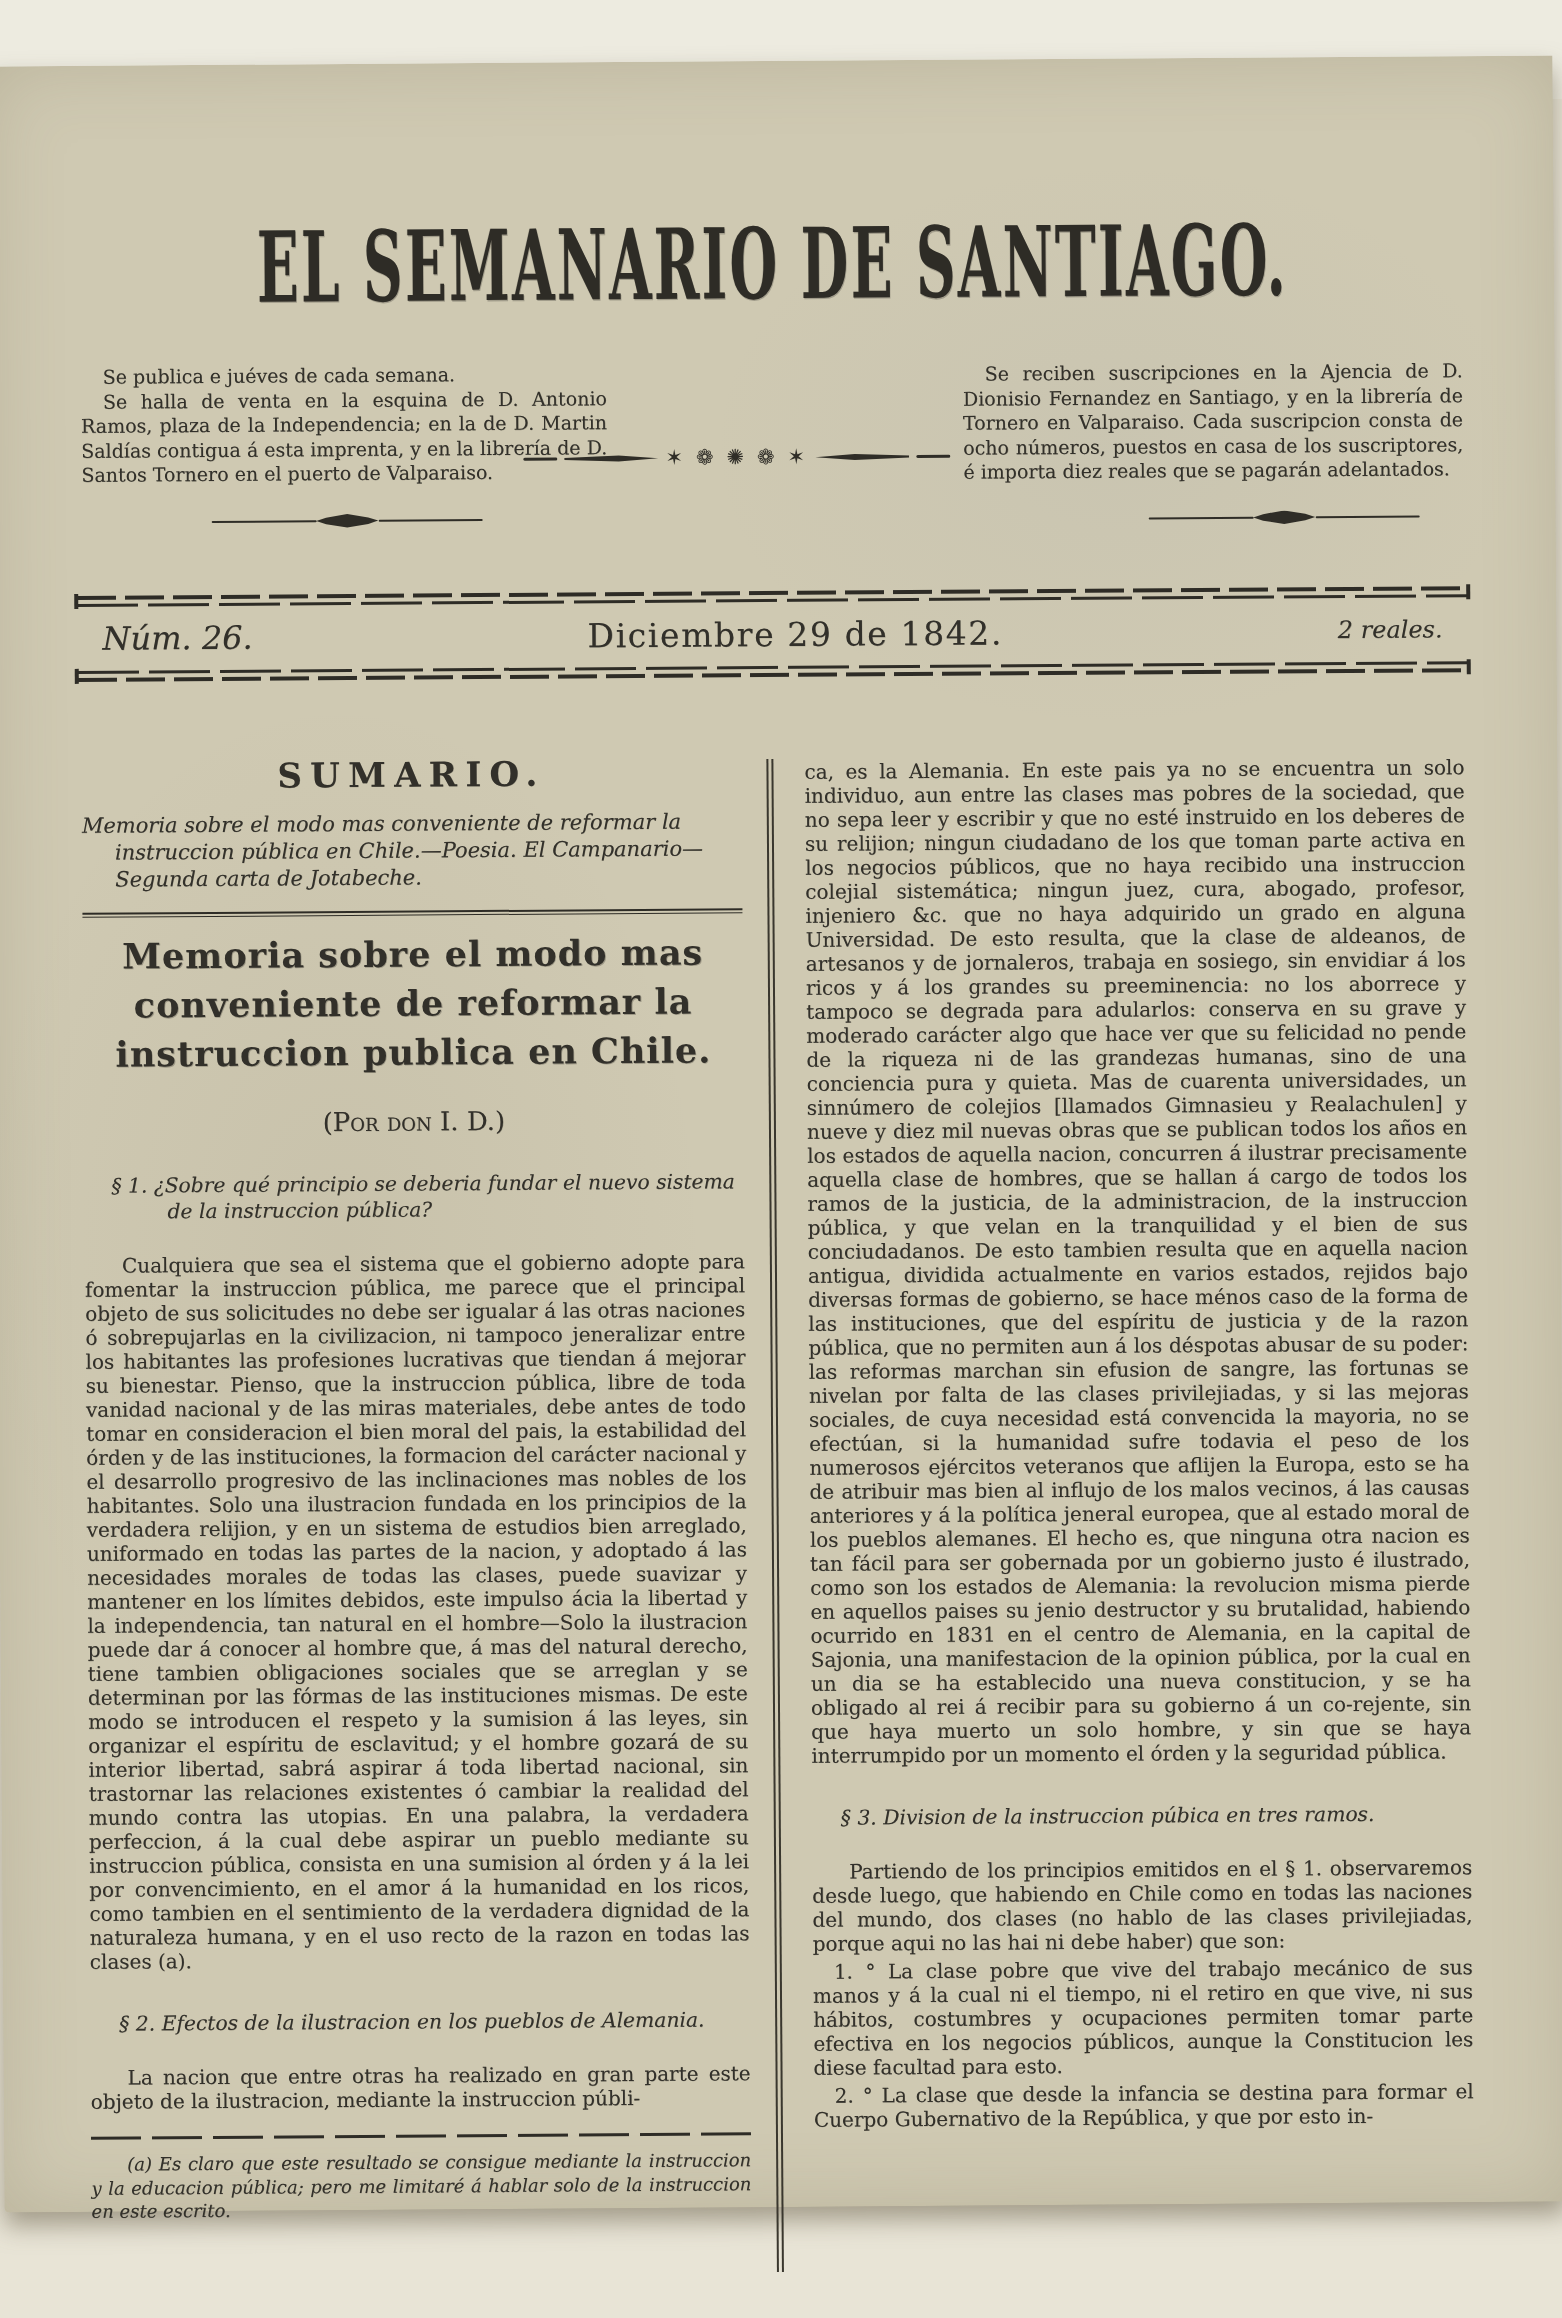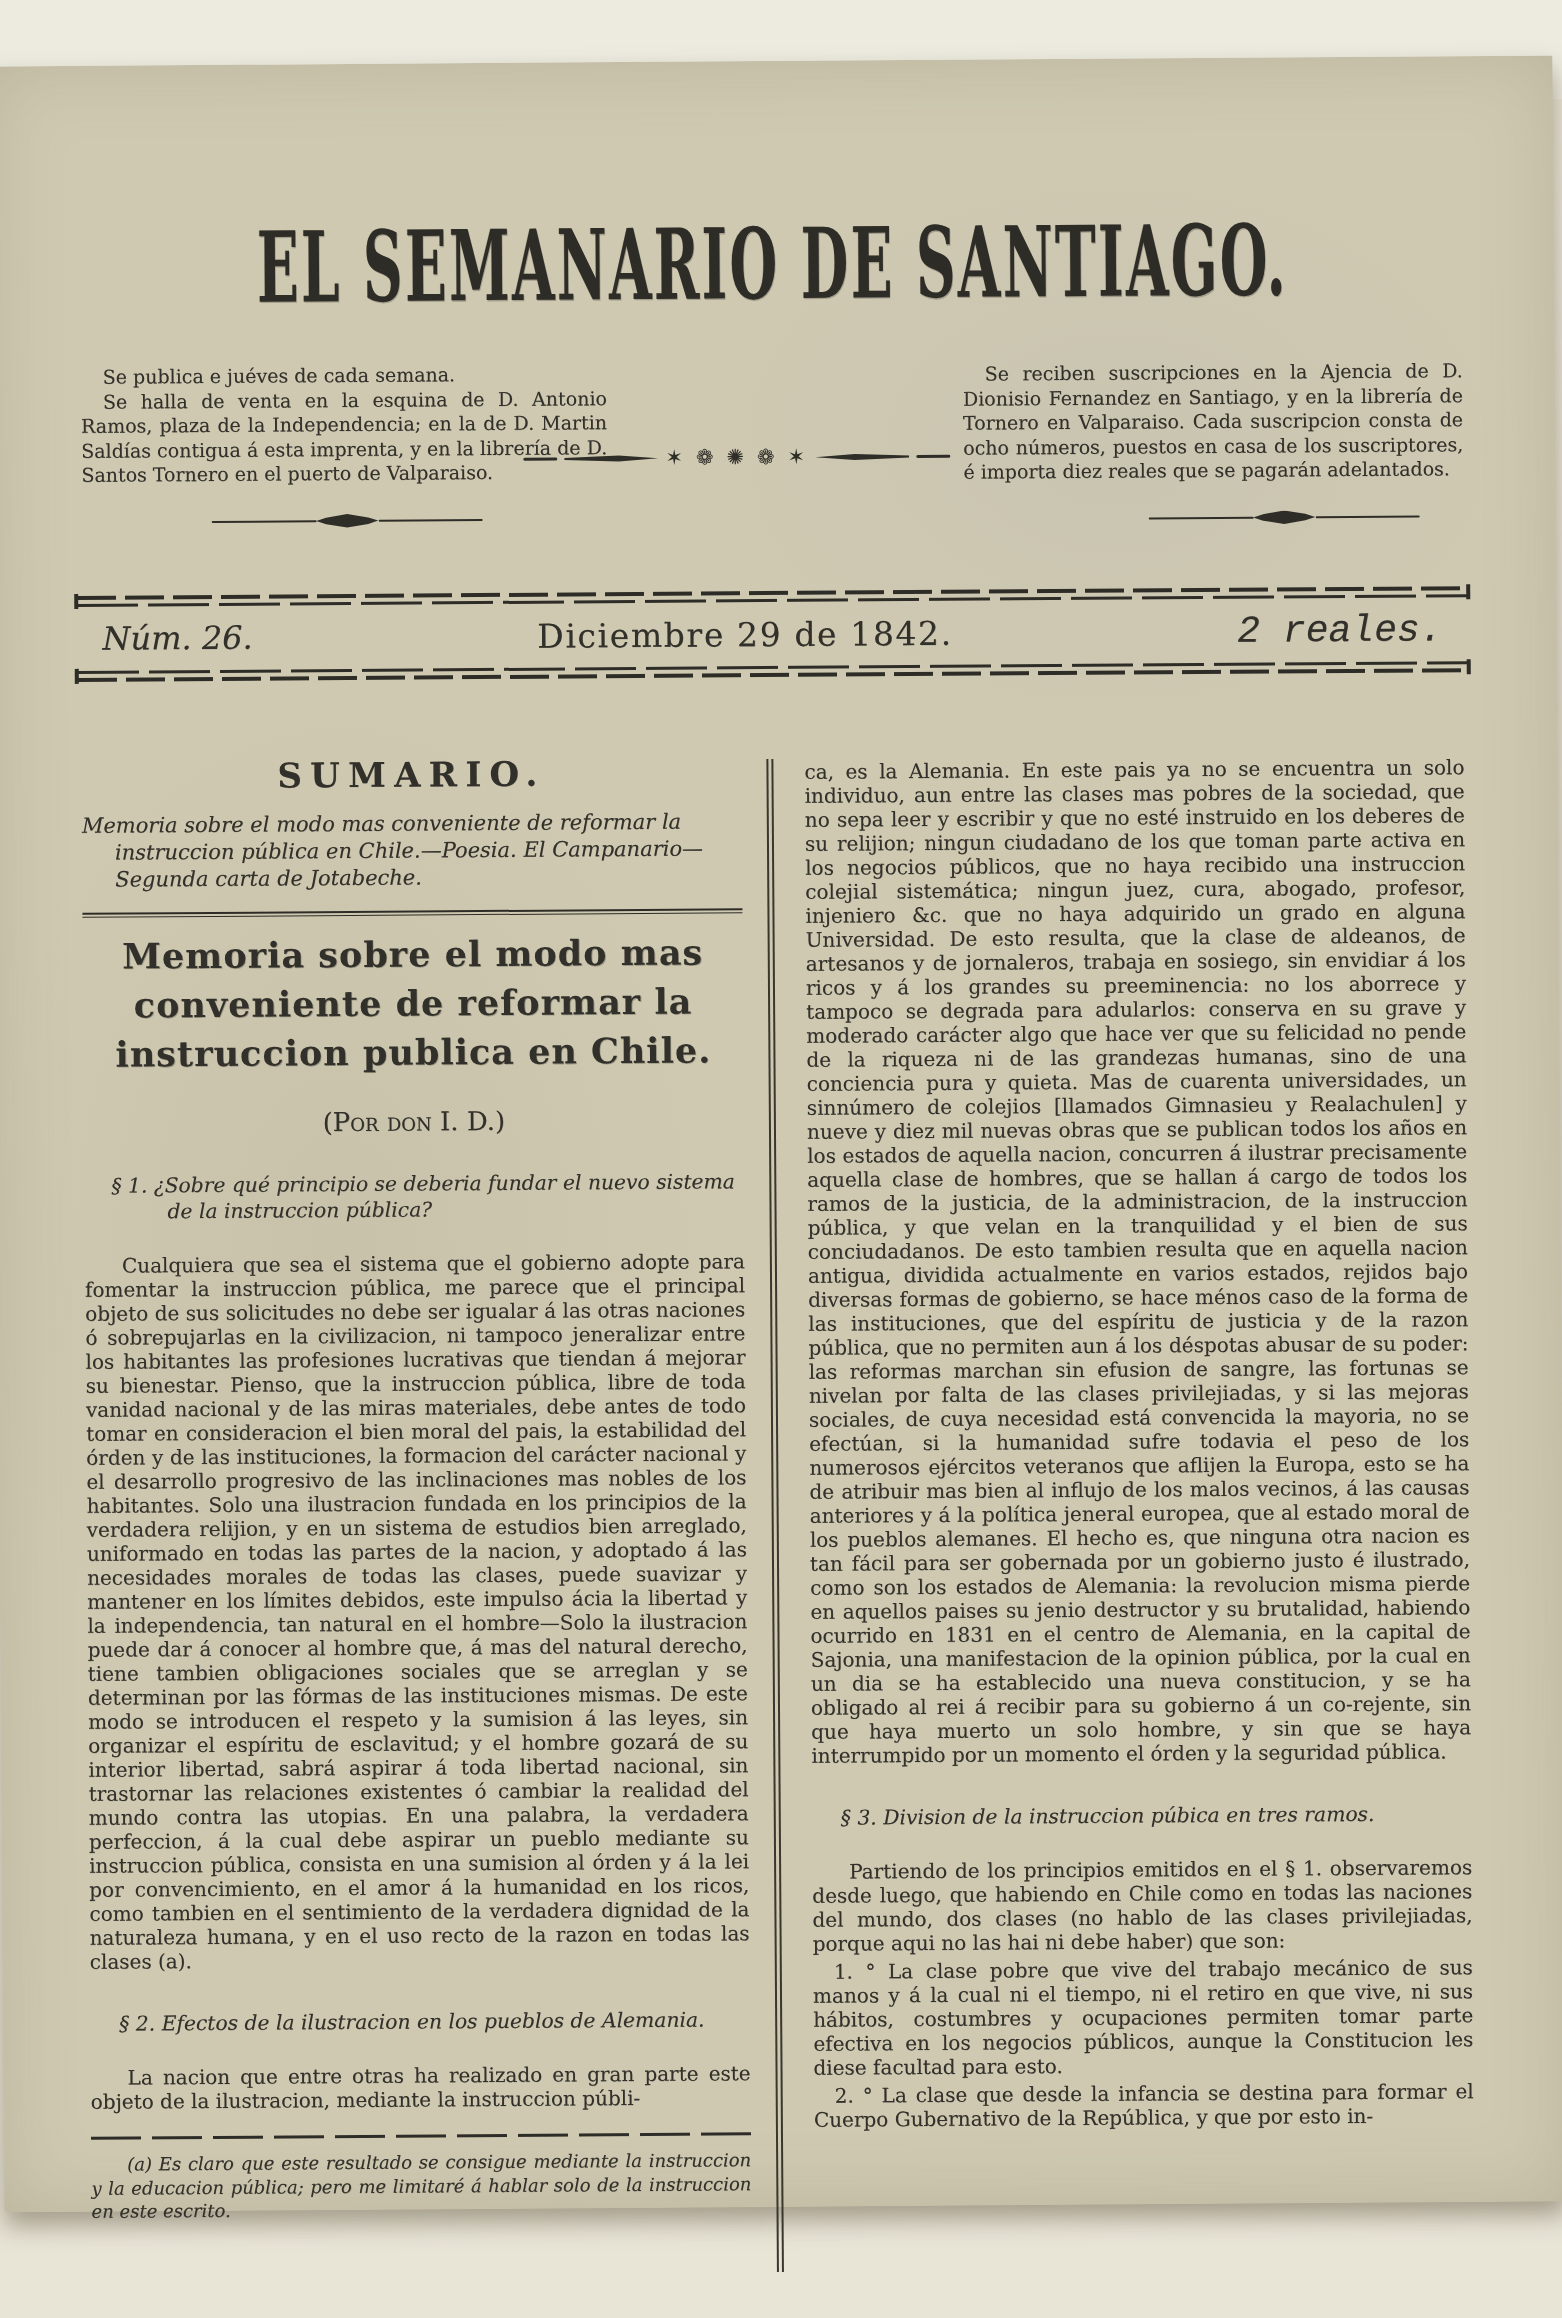--- a/index.html
+++ b/index.html
@@ -84,21 +84,21 @@
   .datebar .corner.bl{left:-3.1px;bottom:-4.2px;}
   .datebar .corner.br{right:-3.1px;bottom:-4.2px;}
   .datebar-inner{
     position:absolute;left:0;right:0;top:12.5px;bottom:12.5px;
     display:flex;align-items:center;justify-content:space-between;
     padding:0 25px;
     text-shadow:0.3px 0.3px 0.4px rgba(45,42,35,.4);
   }
   .issue-no{font-style:italic;font-size:32px;}
   .issue-date{font-size:33px;letter-spacing:1.6px;}
-  .issue-price{font-style:italic;font-size:38px;font-family:Liberation Mono, monospace;}
+  .issue-price{font-style:italic;font-size:24px;}
 
   
   .column{
     position:absolute;top:699px;width:660px;
     font-size:20px;line-height:24px;text-align:justify;
     text-shadow:0.3px 0.3px 0.4px rgba(45,42,35,.35);
   }
   .column-left{left:87px;}
   .column-right{left:810px;}
   .col-divider{

